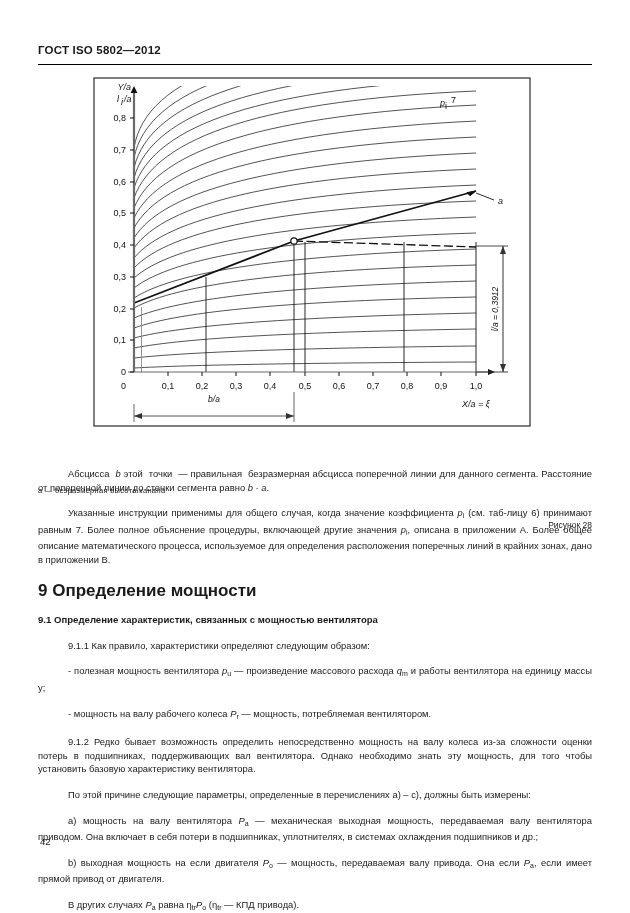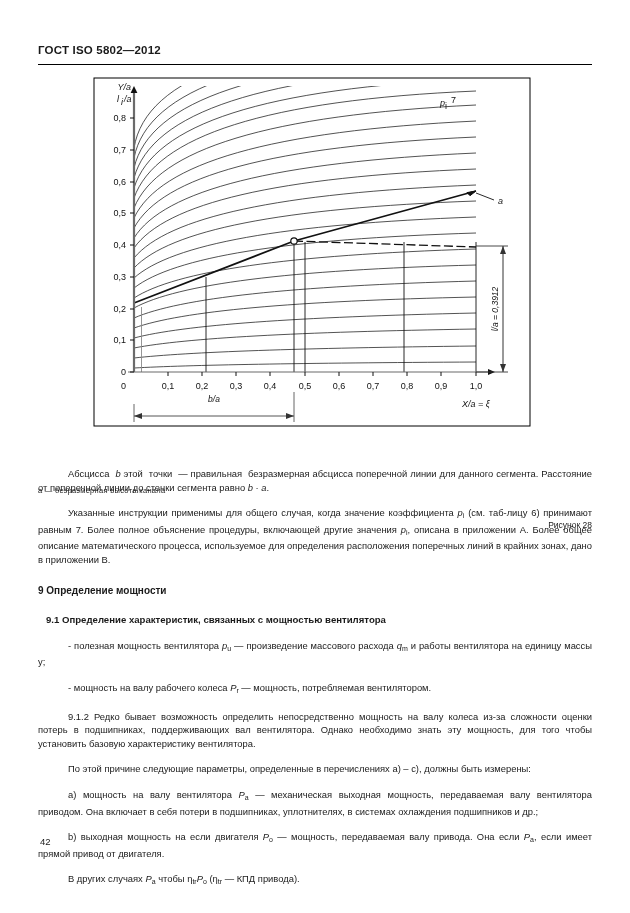--- a/index.html
+++ b/index.html
@@ -38,24 +38,24 @@
 
   
   .body{
     position:absolute;left:38px;top:455px;width:554px;
     font-size:9.4px;line-height:13.6px;
     text-align:justify;
   }
   .body p{margin:12px 0 0 0;}
   .p-indent{text-indent:30px;}
   .h1{
-    font-size:10px;font-weight:bold;margin:17px 0 16px 0;
+    font-size:17px;font-weight:bold;margin:17px 0 16px 0;
   }
   .h2{
-    font-size:9.6px;font-weight:bold;margin:13px 0 8px 8px;
+    font-size:9.6px;font-weight:bold;margin:13px 0 8px 0;
   }
   i,.it{font-style:italic;}
   sub{font-size:7px;vertical-align:-2px;}
 
   .pageno{
     position:absolute;left:40px;top:836px;font-size:9.5px;
   }
 
   
   .tk{font-family:"Liberation Sans", sans-serif;font-size:9px;fill:#111;}
@@ -229,33 +229,34 @@
       Абсцисса&nbsp; <i>b</i> этой&nbsp; точки&nbsp; — правильная&nbsp; безразмерная абсцисса поперечной линии для данного
       сегмента. Расстояние от поперечной линии до стенки сегмента равно <i>b</i> · <i>a</i>.
     </p>
     <p class="p-indent">
       <span>Указанные  инструкции  применимы  для  общего  случая, когда значение коэффициента </span><i>p</i><sub>i</sub><span> (см. таб-лицу 6) принимают равным 7. Более полное объяснение процедуры, включающей другие значения </span><i>p</i><sub>i</sub><span>, описана в приложении А. Более общее описание математического процесса, используемое для определения расположения поперечных линий в крайних зонах, дано в приложении В.</span>
     </p>
 
     <h2 class="h1">9 Определение мощности</h2>
     <h3 class="h2">9.1 Определение характеристик, связанных с мощностью вентилятора</h3>
 
+    <p class="p-indent">9.1.1 Как правило, характеристики определяют следующим образом:</p>
     <p class="p-indent">
       <span>- полезная мощность вентилятора </span><i>p</i><sub>u</sub><span> — произведение массового расхода </span><i>q</i><sub>m</sub><span> и работы вентилятора на единицу массы y;</span>
     </p>
     <p class="p-indent">
       <span>- мощность на валу рабочего колеса </span><i>P</i><sub>r</sub><span> — мощность, потребляемая вентилятором.</span>
     </p>
     <p class="p-indent">9.1.2 Редко бывает возможность определить непосредственно мощность на валу колеса из-за сложности оценки потерь в подшипниках, поддерживающих вал вентилятора. Однако необходимо знать эту мощность, для того чтобы установить базовую характеристику вентилятора.</p>
     <p class="p-indent">По этой причине следующие параметры, определенные в перечислениях a) – c), должны быть измерены:</p>
     <p class="p-indent">
       <span>a) мощность на валу вентилятора </span><i>P</i><sub>a</sub><span> — механическая выходная мощность, передаваемая валу вентилятора приводом. Она включает в себя потери в подшипниках, уплотнителях, в системах охлаждения подшипников и др.;</span>
     </p>
     <p class="p-indent">
       <span>b) выходная мощность на если двигателя  </span><i>P</i><sub>o</sub><span> — мощность, передаваемая валу привода. Она если </span><i>P</i><sub>a</sub><span>, если имеет прямой привод от двигателя.</span>
     </p>
     <p class="p-indent">
-      <span>В других случаях </span><i>P</i><sub>a</sub><span> чтобы η</span><sub>tr</sub><i>P</i><sub>o</sub><span> (η</span><sub>tr</sub><span> — КПД привода).</span>
+      <span>В других случаях </span><i>P</i><sub>a</sub><span> равна η</span><sub>tr</sub><i>P</i><sub>o</sub><span> (η</span><sub>tr</sub><span> — КПД привода).</span>
     </p>
   </div>
 
   <div class="pageno">42</div>
 </div>
 
 </body></html>

